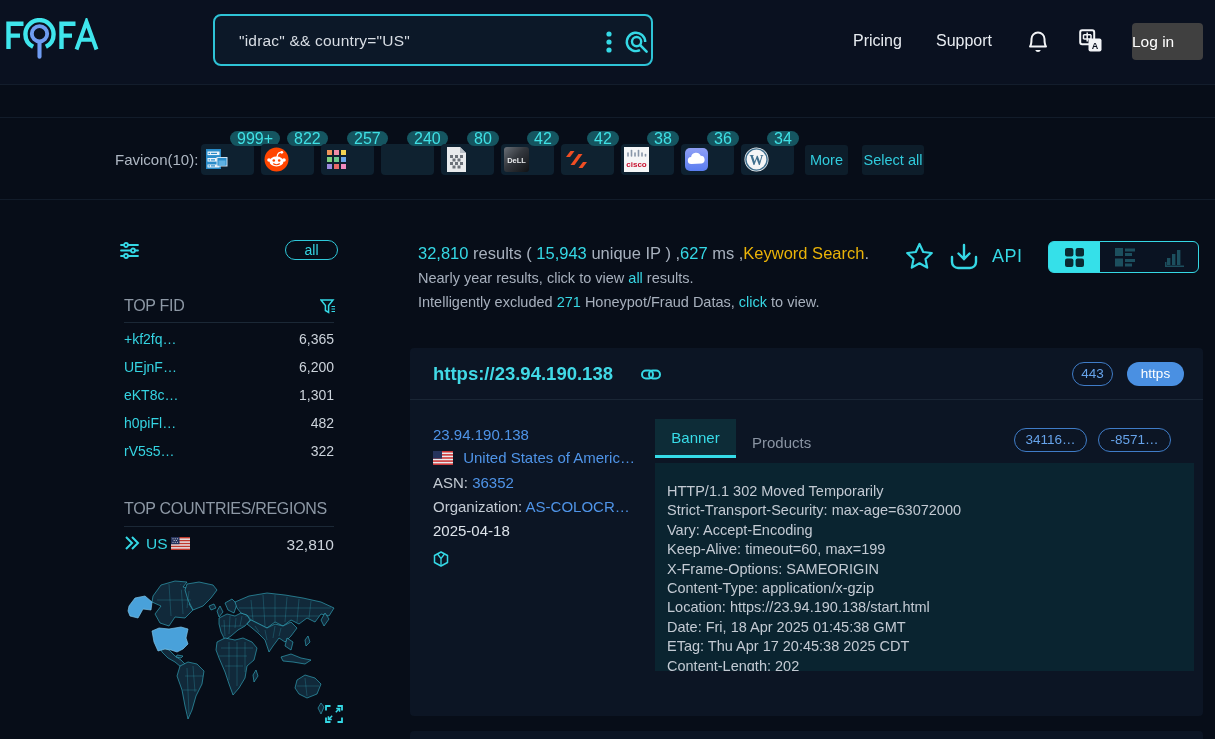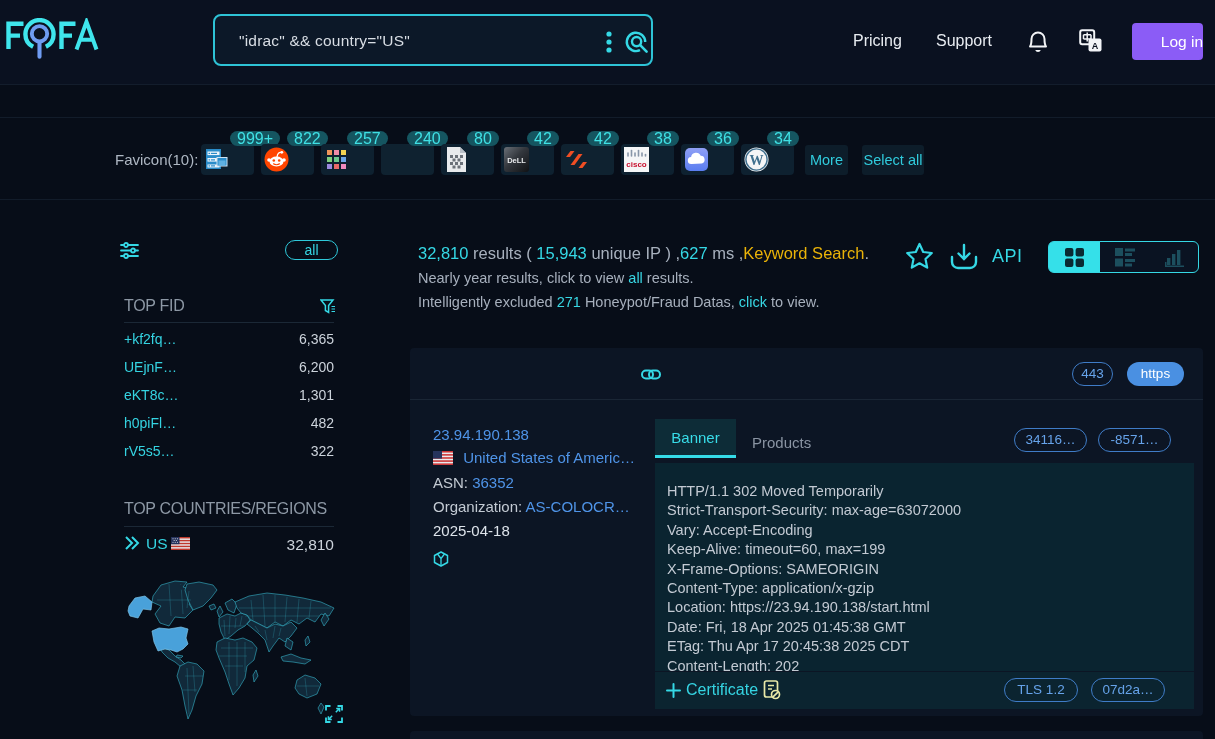--- a/index.html
+++ b/index.html
@@ -9,21 +9,21 @@
   .abs { position:absolute; }
   .cy { color:#38d7e4; }
   .bl { color:#4f94e8; }
   .wh { color:#dde3ea; }
 
   
   .hdr { position:absolute; left:0; top:0; width:1215px; height:85px; background:#0a1120; border-bottom:1px solid #131d2c; }
   .sbox { position:absolute; left:213px; top:14px; width:440px; height:52px; background:#0c1828; border:2px solid #2ec3d6; border-radius:8px; }
   .sbox .q { position:absolute; left:24px; top:16px; font-size:15.5px; color:#d9dee5; letter-spacing:.2px; }
   .navlink { position:absolute; top:32px; font-size:16px; color:#e8ecf1; }
-  .loginbtn { position:absolute; left:1132px; top:23px; width:71px; height:37px; background:#8b5cf6; border-radius:4px; color:#fff; font-size:15.5px; text-align:right; line-height:37px; }
+  .loginbtn { position:absolute; left:1132px; top:23px; width:71px; height:37px; background:#404040; border-radius:4px; color:#fff; font-size:15.5px; text-align:left; line-height:37px; }
 
   
   .favband { position:absolute; left:0; top:117px; width:1215px; height:83px; border-top:1px solid #121c2a; border-bottom:1px solid #121c2a; }
   .favlabel { position:absolute; left:115px; top:33px; font-size:15px; color:#aeb7c3; }
   .ftile { position:absolute; top:26px; width:53px; height:31px; background:#0e2130; border-radius:4px; }
   .fbadge { position:absolute; top:13px; height:15px; background:#155560; border-radius:8px; color:#3fe0e4; font-size:16px; line-height:15px; padding:0 7px; }
   .fbtn { position:absolute; top:27px; height:30px; background:#0d1d2a; border-radius:3px; color:#30cbdc; font-size:14.5px; text-align:center; line-height:30px; }
 
   
   .allpill { position:absolute; left:285px; top:240px; width:53px; height:20px; border:1px solid #2fc9da; border-radius:10px; color:#35d4e2; font-size:14px; text-align:center; line-height:18px; }
@@ -415,20 +415,21 @@
     <svg class="abs" style="left:116px;top:6px" width="20" height="19" viewBox="0 0 20 19" fill="#1c4f5e">
       <rect x="2" y="10" width="3.4" height="7"></rect>
         <rect x="7" y="6" width="3.4" height="11"></rect>
         <rect x="12" y="2" width="3.4" height="15"></rect>
       <path d="M0 17.5 H19 V19 H0 Z M0 17.5 V14 H1.5 V17.5 Z"></path>
     </svg>
   </div>
 
   <div class="card">
     <div class="cardhead">
+      <div class="ctitle">https://23.94.190.138</div>
       <svg class="abs" style="left:231px;top:20px" width="20" height="13" viewBox="0 0 20 13" fill="none" stroke="#35d8e5" stroke-width="2">
         <rect x="1" y="2.6" width="11" height="7.8" rx="3.9"></rect>
         <rect x="8" y="2.6" width="11" height="7.8" rx="3.9"></rect>
       </svg>
       <div class="pill" style="left:662px;top:14px;width:41px;line-height:22px">443</div>
       <div class="httpspill">https</div>
     </div>
 
     <div class="lrow bl" style="top:78px">23.94.190.138</div>
     <div class="lrow" style="top:101px">
@@ -462,30 +463,16 @@
 Strict-Transport-Security: max-age=63072000<br>
 Vary: Accept-Encoding<br>
 Keep-Alive: timeout=60, max=199<br>
 X-Frame-Options: SAMEORIGIN<br>
 Content-Type: application/x-gzip<br>
 Location: https://23.94.190.138/start.html<br>
 Date: Fri, 18 Apr 2025 01:45:38 GMT<br>
 ETag: Thu Apr 17 20:45:38 2025 CDT<br>
 Content-Length: 202</div>
     </div>
-    <div class="certrow">
-      <svg class="abs" style="left:11px;top:11px" width="15" height="15" viewBox="0 0 15 15" stroke="#35d8e5" stroke-width="2" stroke-linecap="round">
-        <path d="M7.5 1 V14 M1 7.5 H14"></path>
-      </svg>
-      <div class="ct">Certificate</div>
-      <svg class="abs" style="left:108px;top:8px" width="18" height="20" viewBox="0 0 18 20" fill="none" stroke="#e9e9a8" stroke-width="1.7">
-        <rect x="1.5" y="1" width="13" height="16" rx="2"></rect>
-        <path d="M5 5.5 H11 M5 9 H9"></path>
-        <circle cx="12.5" cy="14.5" r="4" fill="#0b2430"></circle>
-        <path d="M9.8 17.2 L15.2 11.8"></path>
-      </svg>
-      <div class="pill" style="left:349px;top:6px;width:74px;line-height:22px">TLS 1.2</div>
-      <div class="pill" style="left:436px;top:6px;width:74px;line-height:22px">07d2a…</div>
-    </div>
   </div>
   <div class="nextcard"></div>
 
 </div>
 
 </body></html>

